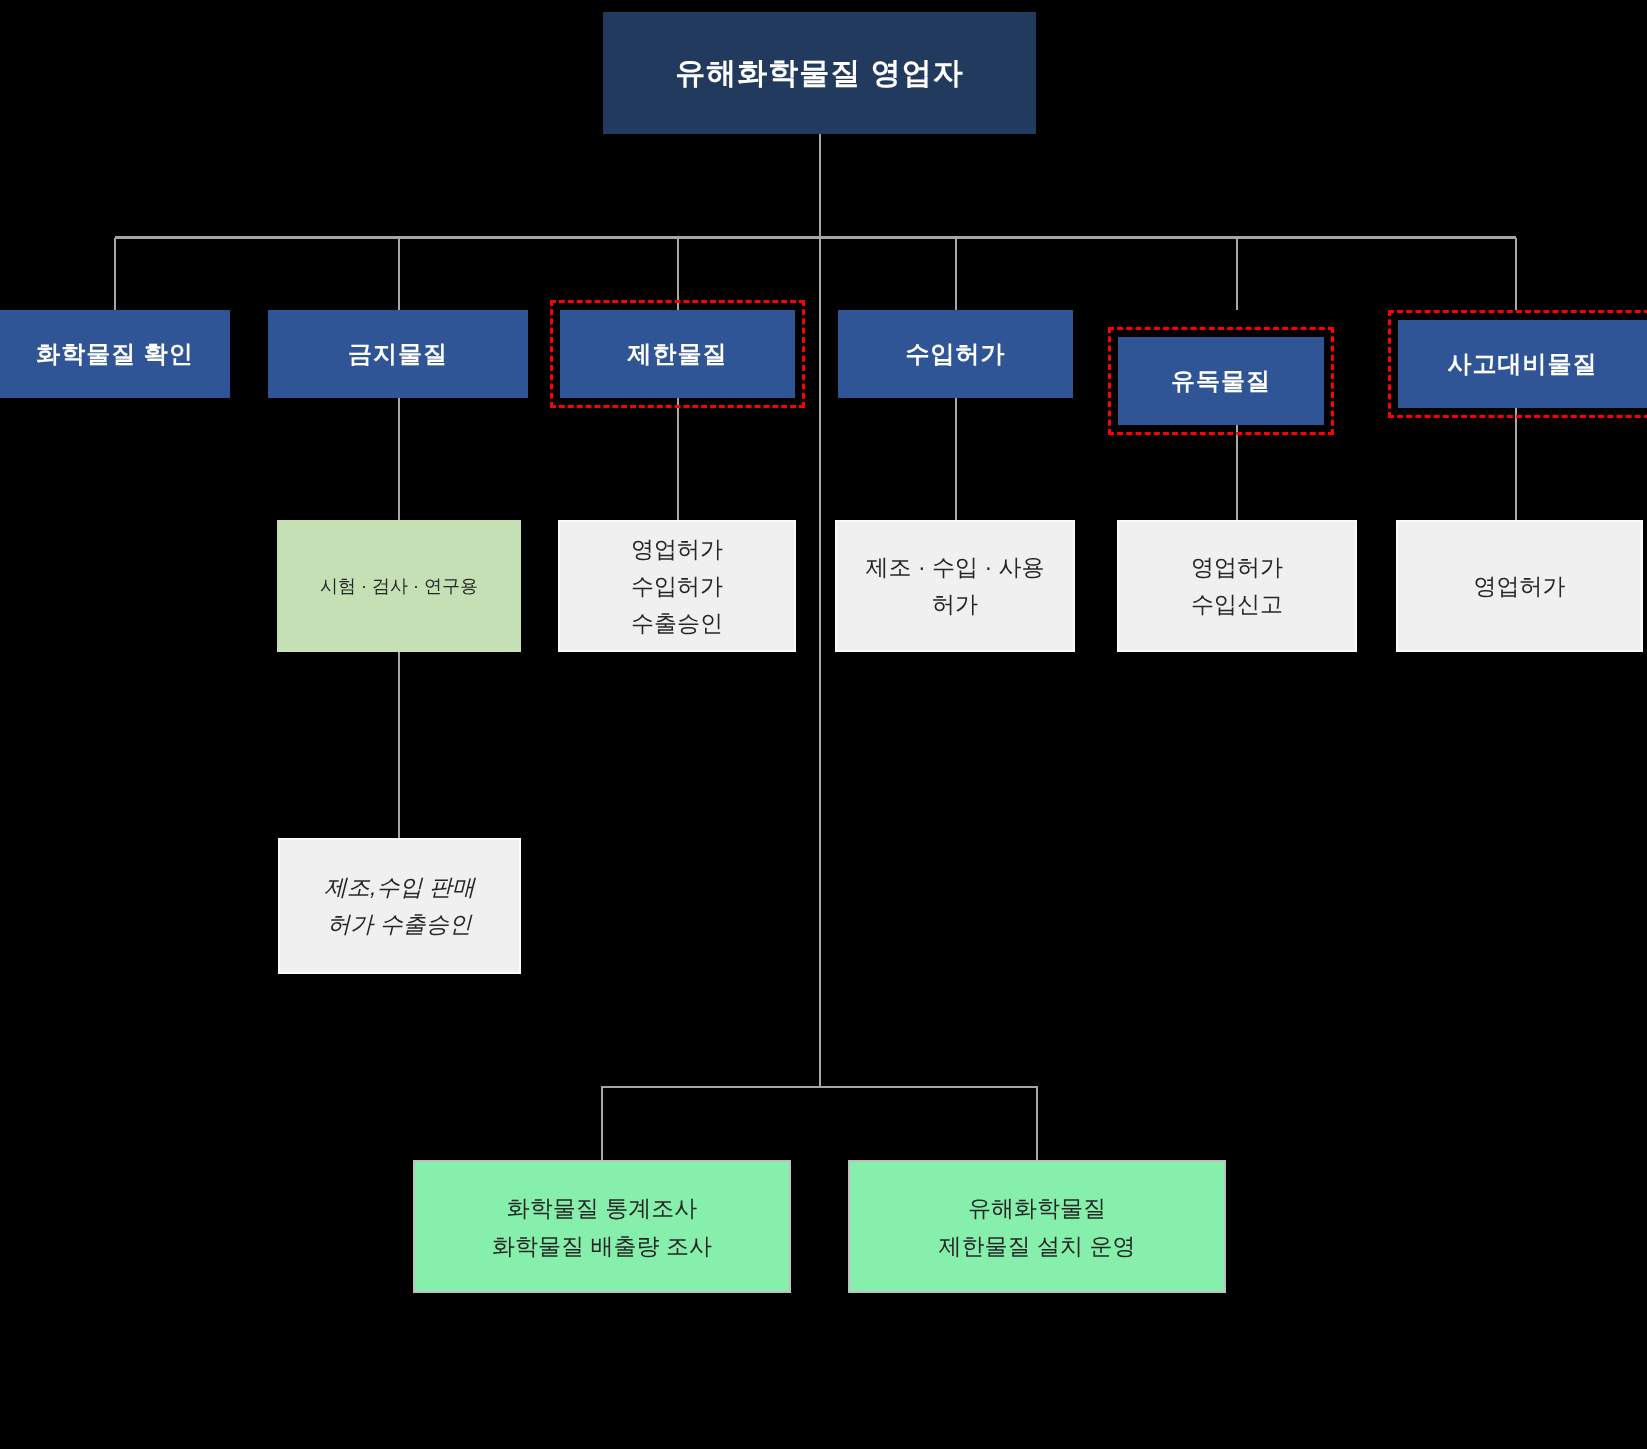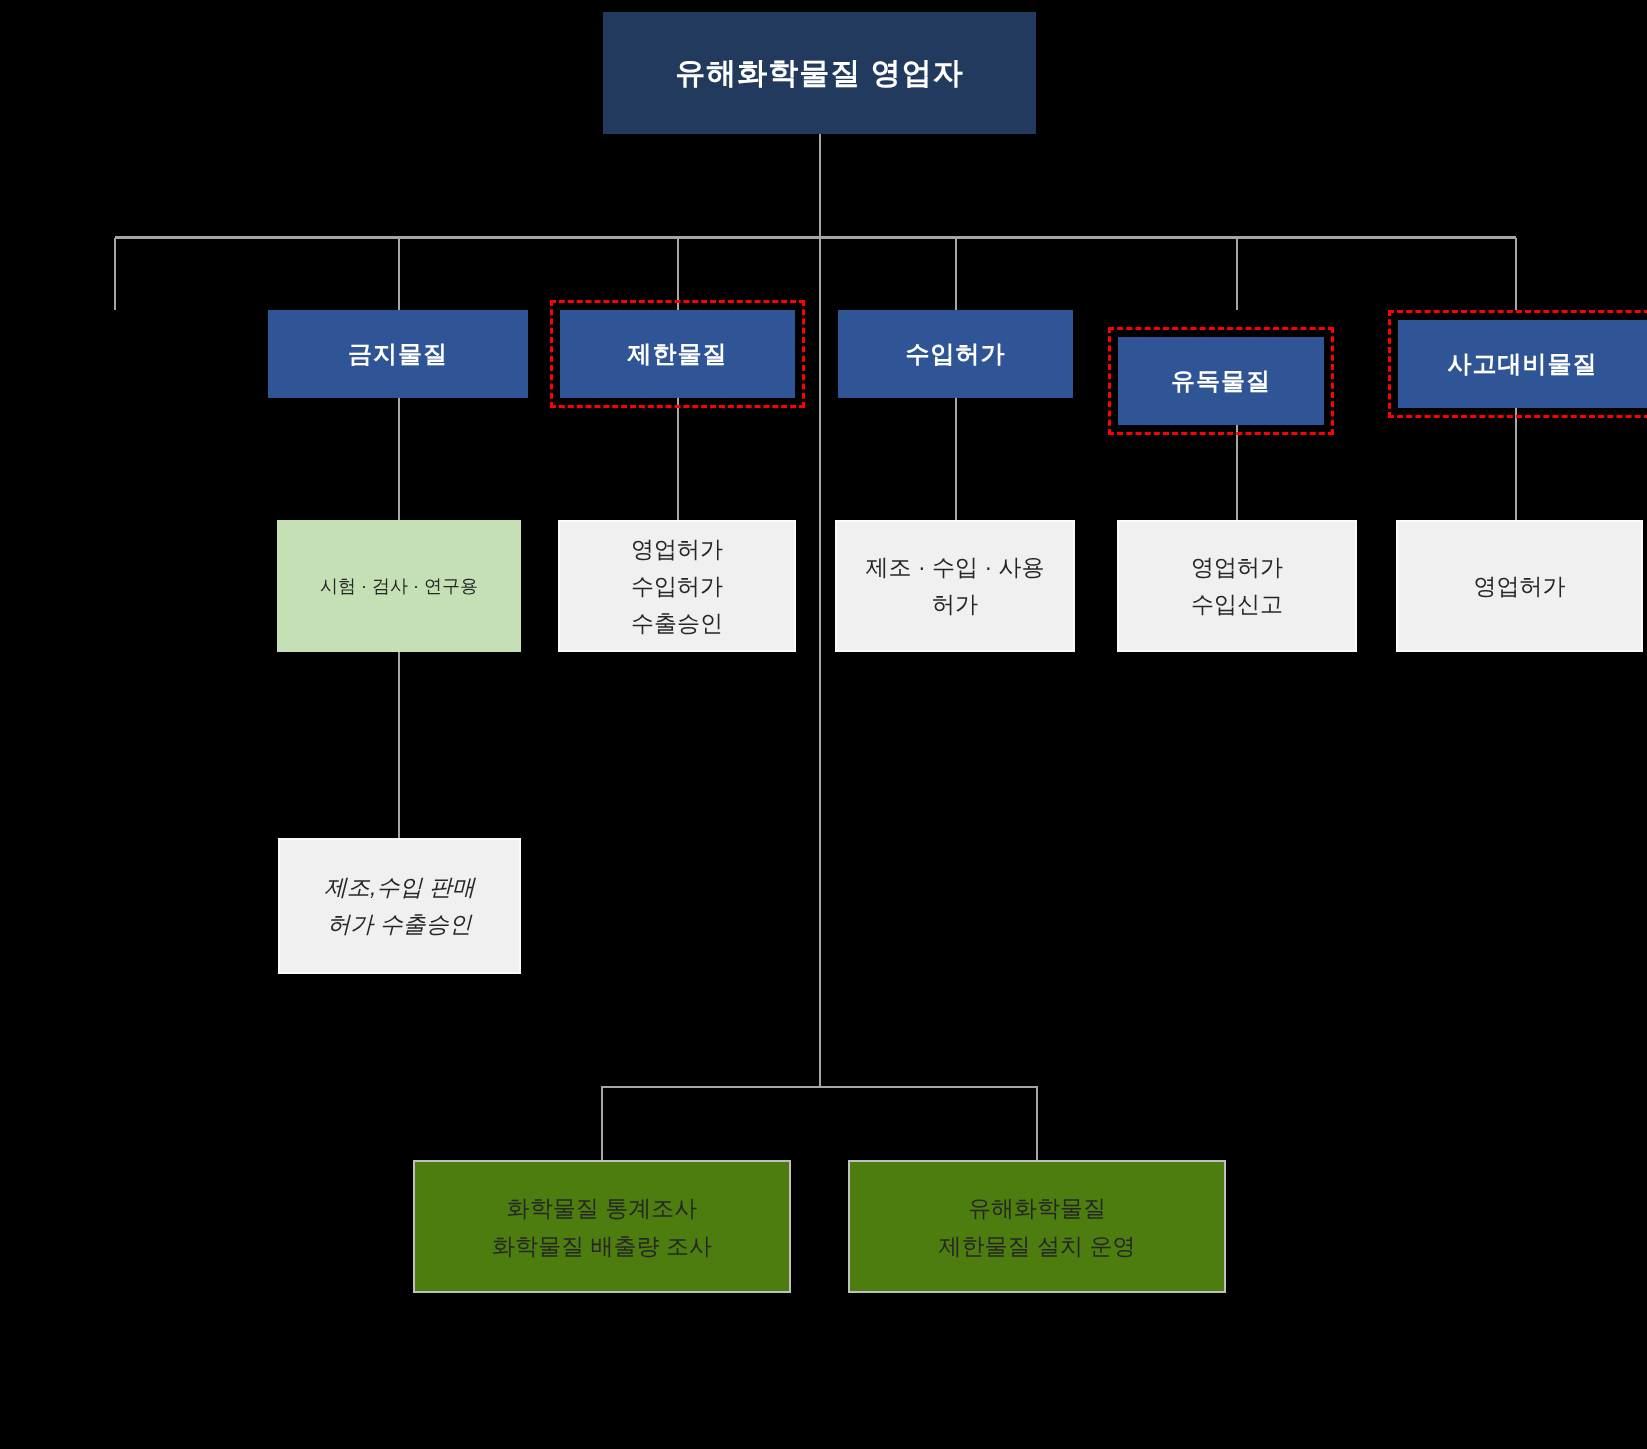--- a/index.html
+++ b/index.html
@@ -14,21 +14,21 @@
     position:absolute;
     display:flex;flex-direction:column;
     align-items:center;justify-content:center;
     text-align:center;
     box-sizing:border-box;
   }
   .navy{background:#223A5E;color:#fff;font-size:30px;font-weight:700;letter-spacing:1px;}
   .blue{background:#2F5597;color:#fff;font-size:24px;font-weight:700;letter-spacing:1px;}
   .green{background:#C5E0B4;color:#262626;font-size:18px;}
   .gray{background:#F0F0F0;border:2px solid #FAFAFA;color:#262626;font-size:23px;line-height:37px;}
-  .peach{background:#4d7c0f;border:2px solid #BFBFBF;color:#262626;font-size:23px;line-height:38px;}
+  .peach{background:#86efac;border:2px solid #BFBFBF;color:#262626;font-size:23px;line-height:38px;}
   .vline{position:absolute;width:2px;background:#A6A6A6;}
   .hline{position:absolute;height:2px;background:#A6A6A6;}
   .hline.thick{height:3px;}
   .dash{
     position:absolute;
     border:3px dashed #FF0000;
     pointer-events:none;
   }
   .line{display:block;}
 </style>
@@ -53,20 +53,23 @@
   <div class="vline" style="left:1515px;top:398px;height:122px;"></div>
   <div class="vline" style="left:398px;top:652px;height:186px;"></div>
   <div class="hline" style="left:601px;top:1086px;width:437px;"></div>
   <div class="vline" style="left:601px;top:1086px;height:74px;"></div>
   <div class="vline" style="left:1036px;top:1086px;height:74px;"></div>
 
   <div class="box navy" style="left:603px;top:0;width:433px;height:122px;margin-top:12px;">
     <span class="line">유해화학물질 영업자</span>
   </div>
 
+  <div class="box blue" style="left:0;top:310px;width:230px;height:88px;">
+    <span class="line">화학물질 확인</span>
+  </div>
 
   <div class="box blue" style="left:268px;top:310px;width:260px;height:88px;">
     <span class="line">금지물질</span>
   </div>
 
   <div class="box blue" style="left:560px;top:310px;width:235px;height:88px;">
     <div class="dash" style="inset:-10px;"></div>
     <span class="line">제한물질</span>
   </div>
 

